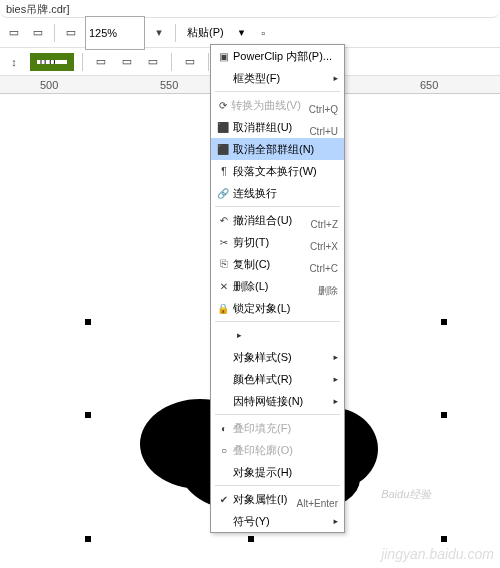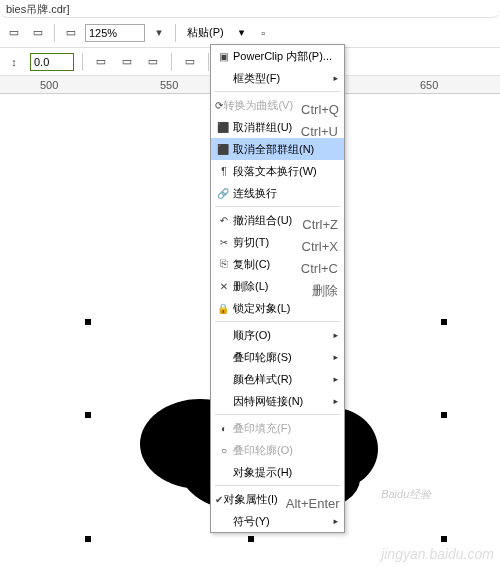--- a/index.html
+++ b/index.html
@@ -1,36 +1,36 @@
 <!DOCTYPE html>
 <html><head>
 <meta charset="utf-8">
 <style>
 * { margin: 0; padding: 0; box-sizing: border-box; font-family: "Microsoft YaHei", Tahoma, sans-serif; font-size: 11px; }
 body { background: #fff; width: 500px; height: 568px; overflow: hidden; position: relative; }
 .titlebar { background: #fff; height: 18px; padding: 2px 6px; color: #333; border-bottom: 1px solid #e0e0e0; border-radius: 8px; }
 .toolbar { height: 30px; display: flex; align-items: center; padding: 2px 4px; gap: 4px; border-bottom: 1px solid #e0e0e0; }
 .tbtn { width: 20px; height: 20px; display: flex; align-items: center; justify-content: center; color: #444; cursor: pointer; }
 .sep { width: 1px; height: 18px; background: #ccc; margin: 0 2px; }
-.zoom { width: 60px; height: 18px; border: 1px solid #aaa; font-size: 11px; padding: 0 3px; }
+.zoom { width: 60px; height: 34px; border: 1px solid #aaa; font-size: 11px; padding: 0 3px; }
 .dropdown-btn { display: flex; align-items: center; gap: 15px; padding: 2px 5px; cursor: pointer; }
 .toolbar2 { height: 28px; display: flex; align-items: center; padding: 2px 4px; gap: 6px; border-bottom: 1px solid #e0e0e0; }
-.nudge { width: 44px; height: 18px; border: 1px solid #4d7c0f; padding: 0 3px; }
+.nudge { width: 44px; height: 18px; border: 7px solid #4d7c0f; padding: 0 3px; }
 .ruler { height: 18px; background: #f5f5f5; border-bottom: 1px solid #ccc; position: relative; font-size: 9px; color: #555; padding-left: 8px; }
 .ruler span { position: absolute; top: 3px; }
 .canvas { position: relative; width: 500px; height: 474px; background: #fff; }
 .handle { position: absolute; width: 6px; height: 6px; background: #000; }
 .shape { position: absolute; left: 130px; top: 290px; width: 250px; height: 130px; }
 .context-menu { position: absolute; left: 210px; top: 44px; width: 135px; background: #fff; border: 1px solid #999; box-shadow: 2px 2px 4px rgba(0,0,0,.2); z-index: 100; }
 .menu-item { display: flex; align-items: center; height: 22px; padding: 0 6px 0 4px; cursor: pointer; position: relative; }
 .menu-item.disabled { color: #aaa; }
 .menu-item.highlight { background: #b5d5ff; }
 .menu-icon { width: 18px; height: 16px; display: flex; align-items: center; justify-content: center; font-size: 10px; color: #444; }
 .menu-label { flex: 1; white-space: nowrap; }
-.menu-shortcut { color: #666; font-size: 13px; margin-left: 8px; margin-top: 9px; }
+.menu-shortcut { color: #666; font-size: 10px; margin-left: 8px; margin-top: 9px; }
 .menu-arrow { color: #333; font-size: 9px; margin-left: 4px; }
 .menu-sep { height: 1px; background: #ddd; margin: 2px 4px; }
 .watermark { position: absolute; right: 6px; bottom: 6px; color: #ccc; font-size: 14px; font-style: italic; }
 .watermark small { display: block; font-size: 14px; color: #ddd; margin-top: 44px; }
 </style>
 </head>
 <body>
 
 <div class="titlebar">
   <span>bies吊牌.cdr]</span>
@@ -155,26 +155,25 @@
       <span class="menu-label">删除(L)</span>
       <span class="menu-shortcut">删除</span>
     </div>
     <div class="menu-item">
       <span class="menu-icon">🔒</span>
       <span class="menu-label">锁定对象(L)</span>
     </div>
     <div class="menu-sep"></div>
     <div class="menu-item">
       <span class="menu-icon"></span>
-      <span class="menu-label">顺序(O)</span>
-      <span class="menu-arrow">▸</span>
-    </div>
-    <div class="menu-item">
-      <span class="menu-icon"></span>
-      <span class="menu-label">叠印轮廓(S)</span>
+      <span class="menu-arrow">▸</span>
+    </div>
+    <div class="menu-item">
+      <span class="menu-icon"></span>
+      <span class="menu-label">对象样式(S)</span>
       <span class="menu-arrow">▸</span>
     </div>
     <div class="menu-item">
       <span class="menu-icon"></span>
       <span class="menu-label">颜色样式(R)</span>
       <span class="menu-arrow">▸</span>
     </div>
     <div class="menu-item">
       <span class="menu-icon"></span>
       <span class="menu-label">因特网链接(N)</span>

